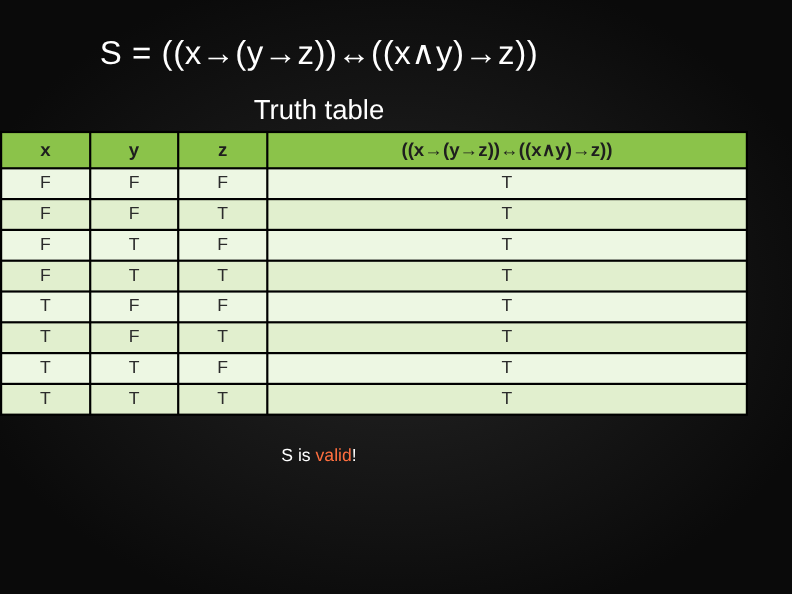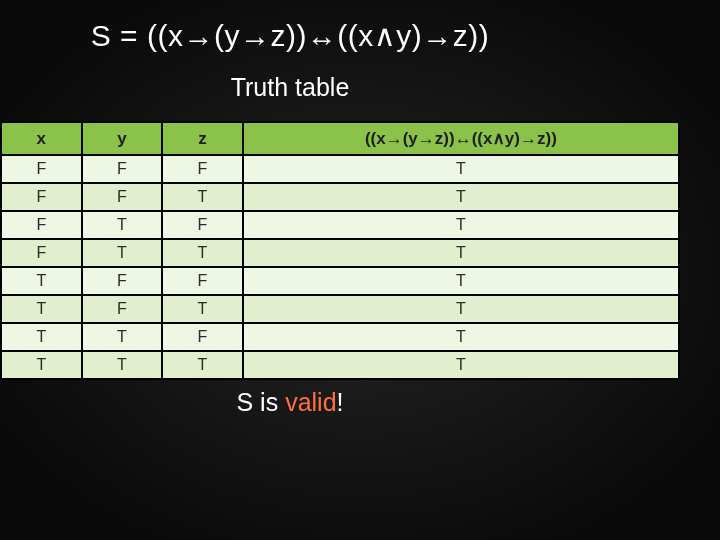--- a/index.html
+++ b/index.html
@@ -7,36 +7,36 @@
   body {
     background: radial-gradient(ellipse at center, #252525 0%, #0a0a0a 80%);
     font-family: Arial, Helvetica, sans-serif;
     color: #fff;
     overflow: hidden;
   }
   .slide {
     width: 580px;
     height: 540px;
     position: relative;
-    padding-top: 18px;
+    padding-top: 30px;
   }
   .title {
     text-align: center;
     font-size: 30px;
     color: #ffffff;
     font-weight: 400;
     margin-bottom: 20px;
     letter-spacing: 0.5px;
   }
   .subtitle {
     text-align: center;
     font-size: 25px;
     color: #ffffff;
     font-weight: 400;
-    margin-bottom: 19px;
+    margin-bottom: 4px;
   }
   .table-wrap {
     margin: 0 auto;
     width: 680px;
     border-collapse: separate;
     border-spacing: 2px;
     background: #000;
   }
   .table-wrap th {
     background: #8BC34A;
@@ -68,22 +68,22 @@
     border: none;
   }
   .table-wrap tr.alt td {
     background: #e1efce;
   }
   .col-x, .col-y, .col-z { width: 80px; }
   .col-s { width: 440px; }
 
   .footer {
     text-align: center;
-    font-size: 25px;
-    margin-top: 8px;
+    font-size: 16px;
+    margin-top: 28px;
     color: #fff;
   }
   .footer .valid { color: #ff6f3f; }
 </style>
 </head>
 <body>
 
 <div class="slide">
 
   <div class="title">S = ((x→(y→z))↔((x∧y)→z))</div>

